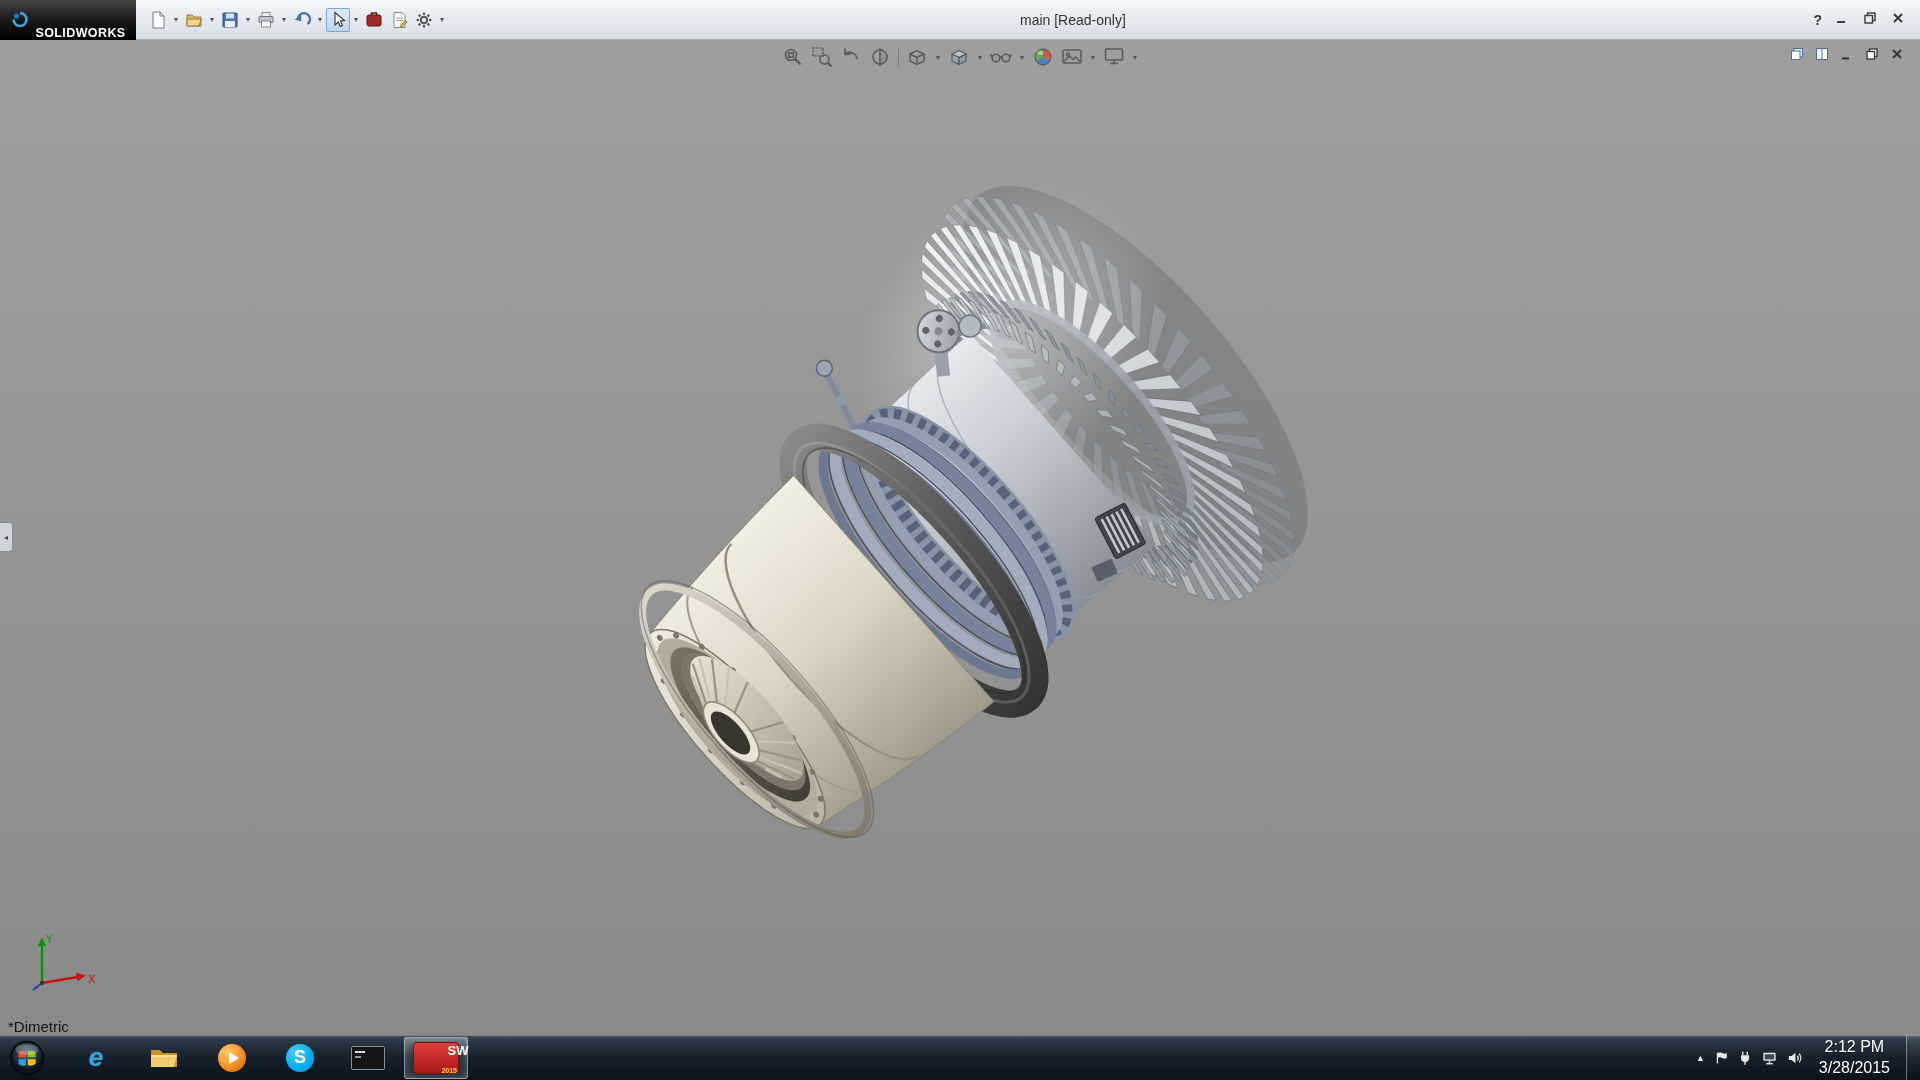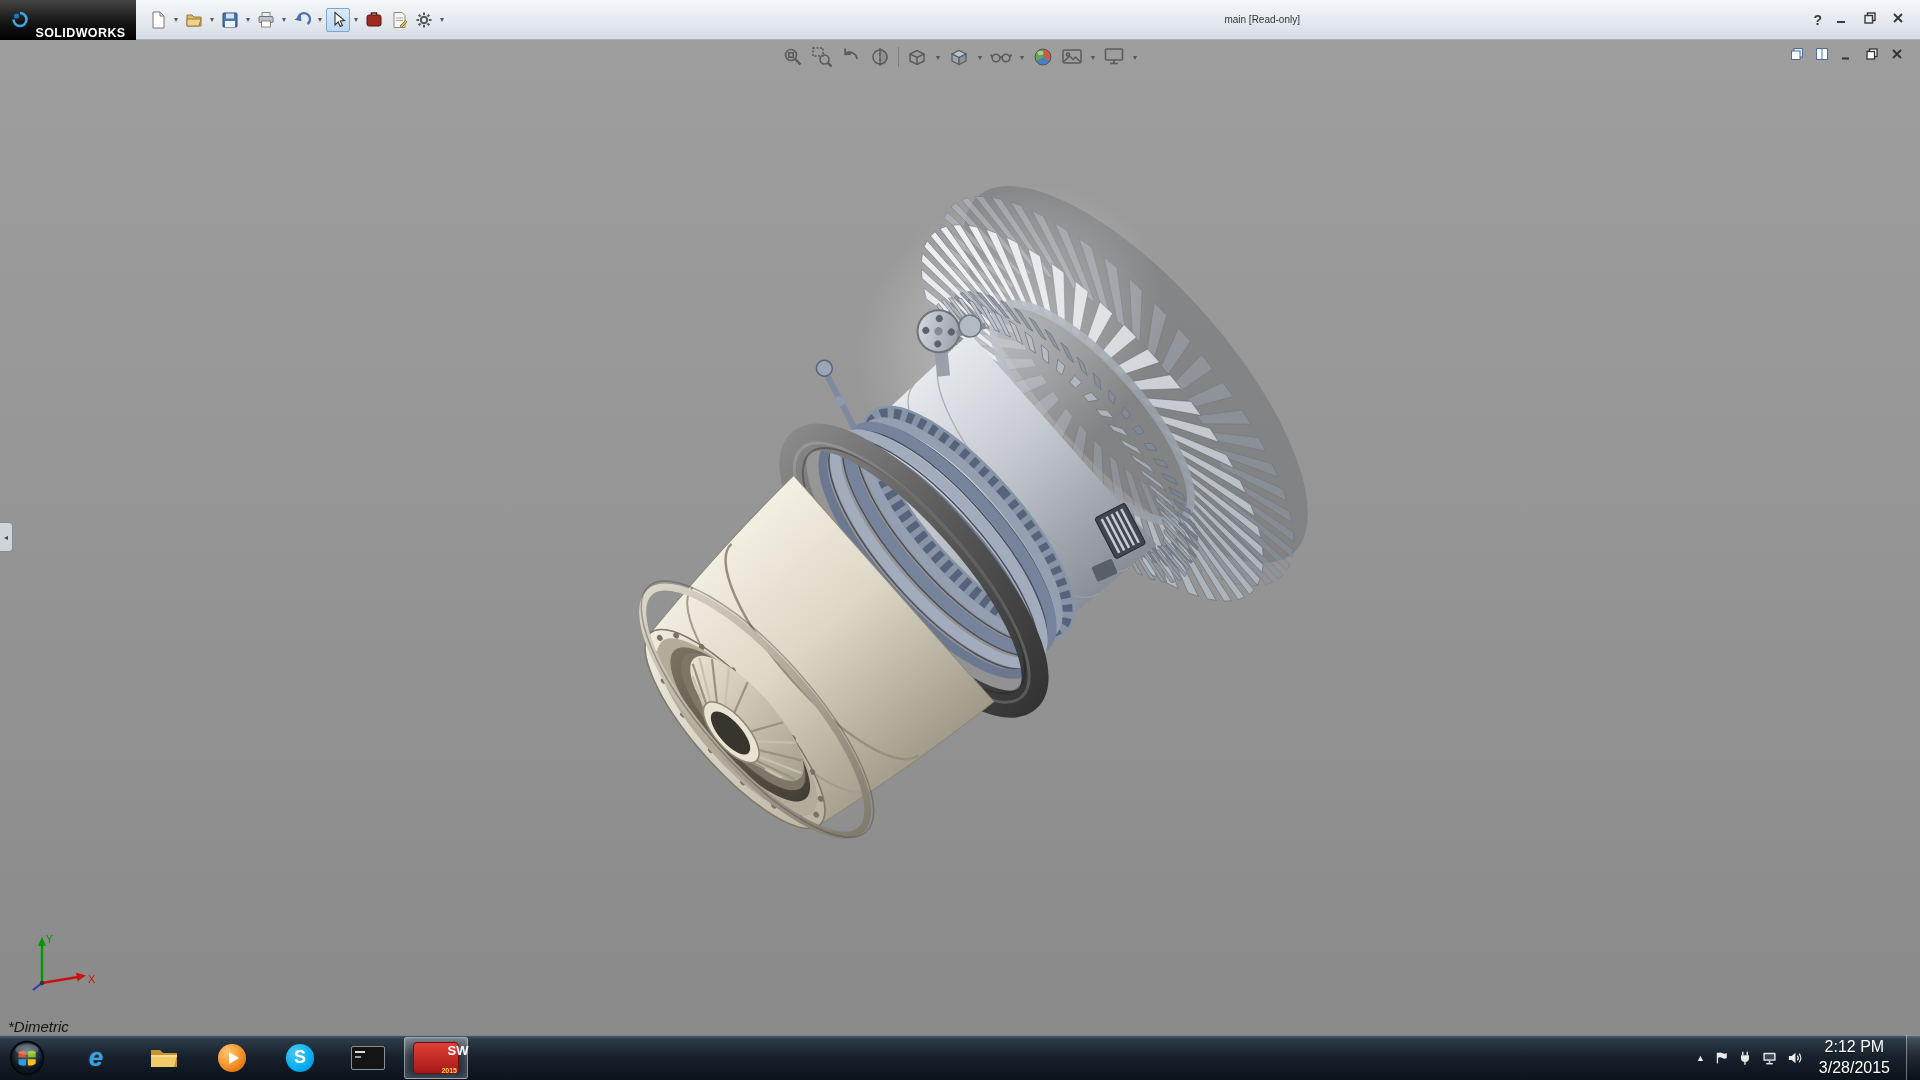--- a/index.html
+++ b/index.html
@@ -10,39 +10,39 @@
   .titlebar { position:absolute; top:0; left:0; width:1920px; height:40px;
     background:linear-gradient(#f5f7f9,#e3e8ee 60%,#d6dce3); border-bottom:1px solid #a8aeb6;
     display:flex; align-items:center; }
   .logo-block { width:136px; height:40px; background:linear-gradient(#454545,#161616 55%,#000);
     display:flex; align-items:center; justify-content:center; gap:5px; flex:none; }
   .brand-text { color:#fff; font-size:12.5px; font-weight:bold; letter-spacing:0.4px;margin-top:27px; }
   .main-toolbar { display:flex; align-items:center; padding-left:10px; gap:1px; }
   .tb-btn { width:24px; height:24px; display:flex; align-items:center; justify-content:center; border-radius:2px; }
   .tb-btn.pressed { background:linear-gradient(#dcebfa,#bcd6ee); border:1px solid #7fa7cc; }
   .dd { font-size:8px; color:#555; width:10px; text-align:center; }
-  .win-title { position:absolute; left:1060px; width:240px; text-align:right; font-size:10px; color:#333; }
+  .win-title { position:absolute; left:1020px; width:240px; text-align:left; font-size:14px; color:#333; }
   .win-controls { margin-left:auto; display:flex; align-items:center; gap:12px; padding-right:14px; }
   .win-controls .glyph { font-size:14px; font-weight:bold; color:#3a3a3a; }
 
   
   .viewport { position:absolute; top:40px; left:0; width:1920px; height:995px;
     background:linear-gradient(#9e9e9e,#949494 55%,#8a8a8a); overflow:hidden; }
   .hud { position:absolute; top:4px; left:50%; transform:translateX(-50%);
     display:flex; align-items:center; gap:3px; }
   .hud-btn { width:26px; height:26px; opacity:.82; display:flex; align-items:center; justify-content:center; }
   .hud-btn svg { width:24px; height:24px; }
   .doc-controls { position:absolute; top:5px; right:14px; display:flex; align-items:center; gap:7px; }
   .doc-btn { width:18px; height:18px; display:flex; align-items:center; justify-content:center; }
   .engine-svg { position:absolute; top:0; left:0; width:1920px; height:995px; }
   .left-tab { position:absolute; left:0; top:482px; width:13px; height:30px;
     background:#cfd4da; border:1px solid #878d95; border-left:none; border-radius:0 4px 4px 0;
     font-size:8px; color:#444; display:flex; align-items:center; justify-content:center; }
   .triad { position:absolute; left:26px; bottom:42px; }
-  .view-label { position:absolute; left:8px; bottom:0px; font-size:15px; color:#141414;font-style:italic; }
+  .view-label { position:absolute; left:8px; bottom:0px; font-size:15px; color:#141414; }
 
   
   .taskbar { position:absolute; bottom:0; left:0; width:1920px; height:45px;
     background:linear-gradient(#50616f 0%,#2c3a48 10%,#17212c 48%,#0b131c 100%);
     display:flex; align-items:center; padding-left:6px; }
   .taskbar::before { content:""; position:absolute; top:0; left:0; right:0; height:1px;
     background:rgba(255,255,255,.25); }
   .start-btn { width:42px; height:42px; margin-right:14px; display:flex; align-items:center; justify-content:center; }
   .task-items { display:flex; align-items:center; }
   .task-btn { width:64px; height:42px; margin:0 2px; display:flex; align-items:center; justify-content:center;

